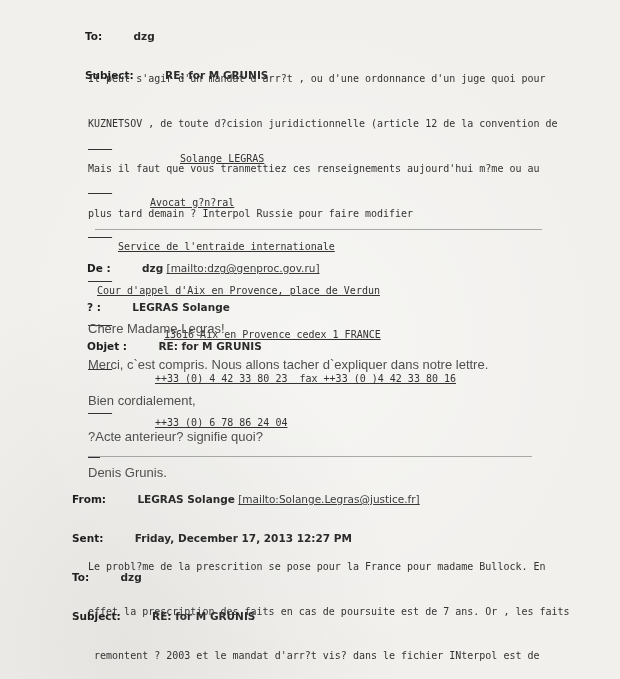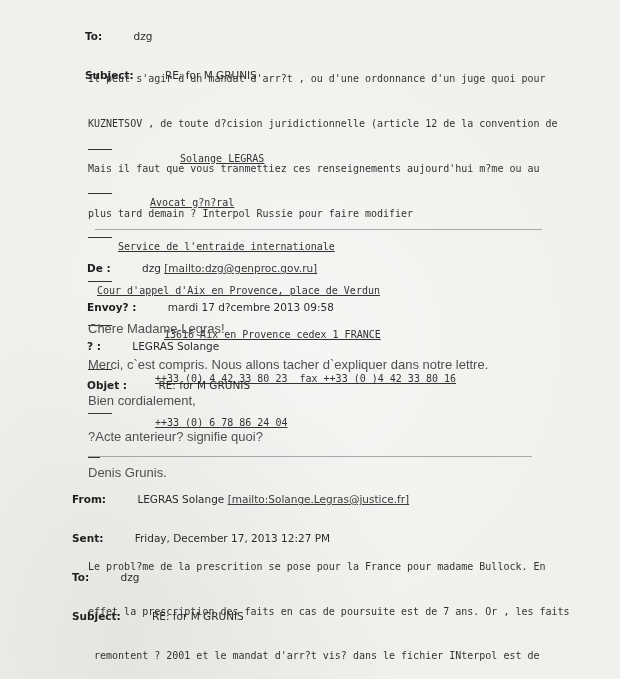--- a/index.html
+++ b/index.html
@@ -24,21 +24,21 @@
   
   .hdrblock{
     font-family:"DejaVu Sans", sans-serif;
     font-size:10.5px;
     line-height:13px;
     color:#1e1e1e;
     white-space:pre;
   }
   .hrow{white-space:pre;}
   .hlabel{font-weight:bold;}
-  .hval{font-weight:normal;color:#2b2b2b;padding-left:28px;}
+  .hval{font-weight:bold;color:#2b2b2b;padding-left:28px;}
   .hlink{text-decoration:underline;color:#3a3a3a;}
   
   .reply{
     font-family:"Liberation Sans", sans-serif;
     font-size:13px;
     line-height:15px;
     color:#4f4f4f;
     margin-top:31px;
   }
   .reply p{margin:0 0 21px 0;}
@@ -82,21 +82,20 @@
     <div class="s3">Cour d'appel d'Aix en Provence, place de Verdun</div>
     <div class="s4">13616 Aix en Provence cedex 1 FRANCE</div>
     <div class="s5">++33 (0) 4 42 33 80 23  fax ++33 (0 )4 42 33 80 16</div>
     <div class="s6">++33 (0) 6 78 86 24 04</div>
   </div>
 
   <div class="sep" style="left:95px;top:229px;width:447px;"></div>
 
   <div class="abs hdrblock" style="left:87px;top:236px;">
     <div class="hrow"><span class="hlabel">De :</span><span> </span><span class="hval">dzg</span><span> </span><span class="hlink">[mailto:dzg@genproc.gov.ru]</span></div>
-    <div class="hrow"><span class="hlabel">Envoy? :</span><span> </span><span class="hval">mardi 17 d?cembre 2013 09:58</span></div>
     <div class="hrow"><span class="hlabel">? :</span><span> </span><span class="hval">LEGRAS Solange</span></div>
     <div class="hrow"><span class="hlabel">Objet :</span><span> </span><span class="hval">RE: for M GRUNIS</span></div>
   </div>
 
   <div class="abs reply" style="left:88px;top:290px;">
     <p>Chere Madame Legras!</p>
     <p>Merci, c`est compris. Nous allons tacher d`expliquer dans notre lettre.</p>
     <p>Bien cordialement,</p>
     <p>?Acte anterieur? signifie quoi?</p>
     <p>Denis Grunis.</p>
@@ -107,21 +106,21 @@
   <div class="abs hdrblock" style="left:72px;top:467px;">
     <div class="hrow"><span class="hlabel">From:</span><span> </span><span class="hval">LEGRAS Solange</span><span> </span><span class="hlink">[mailto:Solange.Legras@justice.fr]</span></div>
     <div class="hrow"><span class="hlabel">Sent:</span><span> </span><span class="hval">Friday, December 17, 2013 12:27 PM</span></div>
     <div class="hrow"><span class="hlabel">To:</span><span> </span><span class="hval">dzg</span></div>
     <div class="hrow"><span class="hlabel">Subject:</span><span> </span><span class="hval">RE: for M GRUNIS</span></div>
   </div>
 
   <div class="abs mono body2" style="left:88px;top:530px;">
     <div>Le probl?me de la prescrition se pose pour la France pour madame Bullock. En</div>
     <div>effet la prescription des faits en cas de poursuite est de 7 ans. Or , les faits</div>
-    <div> remontent ? 2001 et le mandat d'arr?t vis? dans le fichier INterpol est de</div>
+    <div> remontent ? 2003 et le mandat d'arr?t vis? dans le fichier INterpol est de</div>
     
     
     
     
     
     
     
   </div>
 
 </div>

